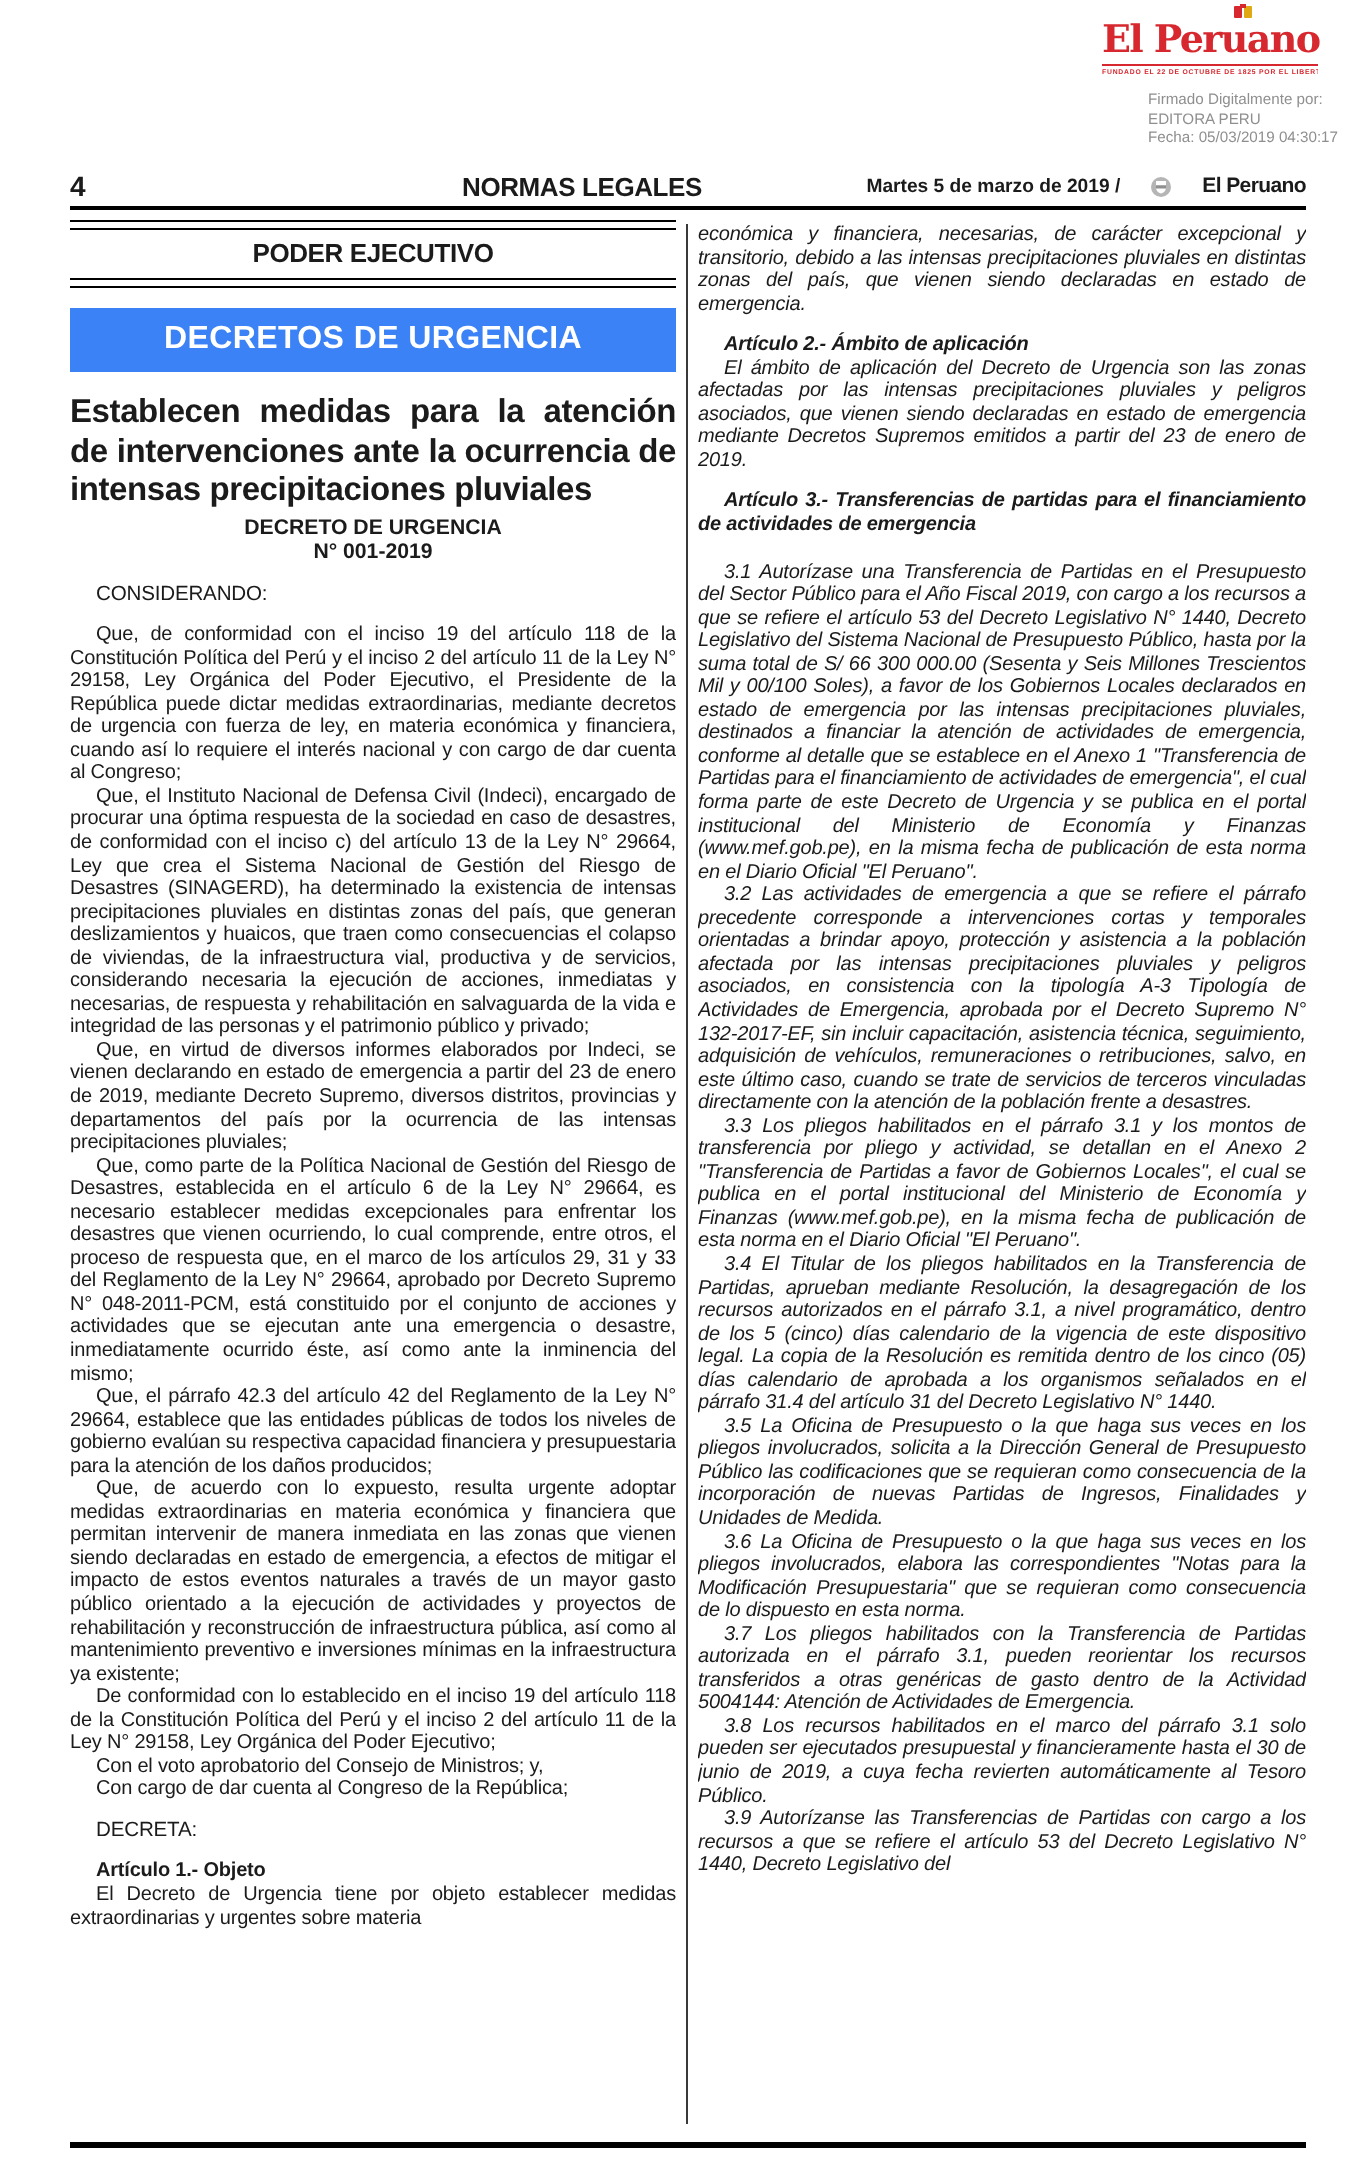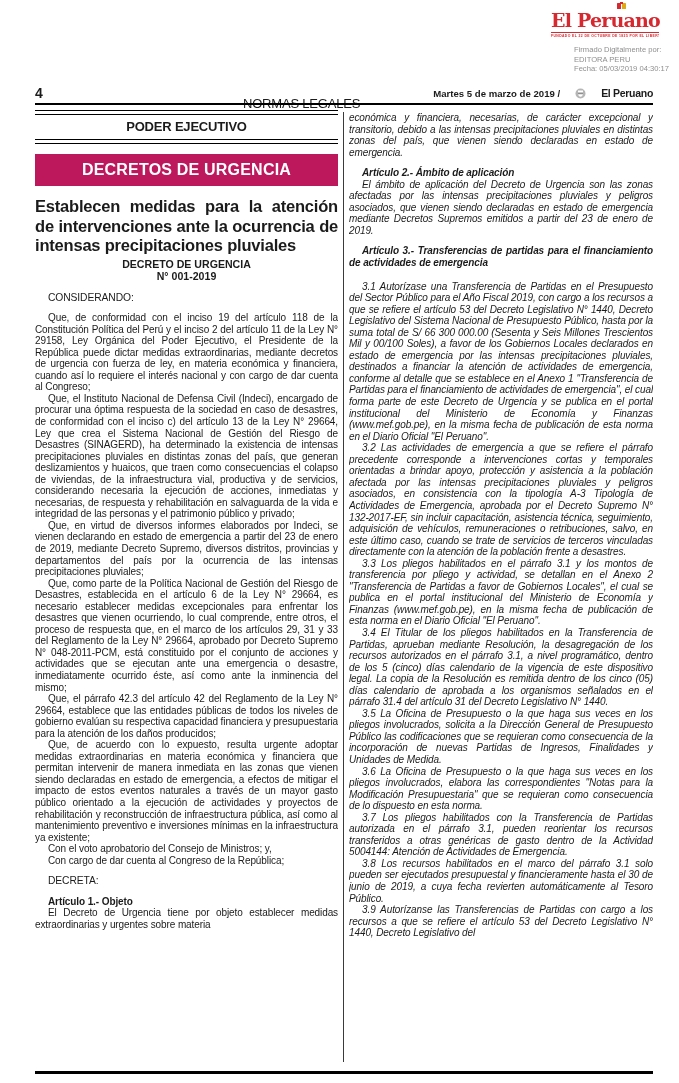--- a/index.html
+++ b/index.html
@@ -19,34 +19,34 @@
     color:#d7282f;font-size:3.4px;letter-spacing:0.4px;margin-top:1px;
     white-space:nowrap;overflow:hidden;font-weight:bold;border-top:0.5px solid #d7282f;padding-top:1px;
   }
   .signature{
     position:absolute;top:45px;left:574px;width:105px;
     font-size:7.6px;line-height:9.6px;color:#8f8f8f;text-align:left;
   }
   
   .pageheader{position:absolute;top:85px;left:35px;right:26px;height:17px;}
   .page-num{position:absolute;left:0;top:0;font-weight:bold;font-size:14px;}
-  .section-name{position:absolute;left:208px;top:1px;font-weight:normal;font-size:13px;letter-spacing:-0.2px;margin-top:10px;}
+  .section-name{position:absolute;left:196px;top:1px;font-weight:bold;font-size:13px;letter-spacing:-0.2px;}
   .header-right{position:absolute;right:0;top:2px;font-size:9.6px;font-weight:bold;display:flex;align-items:center;gap:15px;white-space:nowrap;}
   .header-brand{font-size:10.5px;font-weight:bold;letter-spacing:-0.3px;}
   .header-rule{position:absolute;top:103px;left:35px;right:26px;border-top:2.5px solid #000;}
   
   .columns{position:absolute;top:110px;left:35px;right:26px;height:958px;display:flex;overflow:hidden;}
   .col-left{width:303px;overflow:hidden;}
   .col-divider{width:1px;background:#3a3a3a;margin:2px 5px 6px 5px;}
   .col-right{flex:1;overflow:hidden;padding-top:2px;font-style:italic;}
   
   .drule{border-top:1.5px solid #000;border-bottom:1.5px solid #000;height:3px;}
   .section-box-title{font-weight:bold;font-size:13px;text-align:center;padding:4px 0 5px;letter-spacing:-0.2px;}
   .banner{
-    background:#be185d;color:#ffffff;font-weight:bold;font-size:16px;text-align:center;
+    background:#3b82f6;color:#ffffff;font-weight:bold;font-size:16px;text-align:center;
     height:32px;line-height:31px;letter-spacing:0.2px;margin-top:10px;
   }
   .decree-title{font-weight:bold;font-size:16.5px;line-height:19.5px;text-align:justify;margin-top:11px;letter-spacing:-0.2px;}
   .decree-head{text-align:center;font-weight:bold;font-size:10.6px;line-height:12.5px;margin-top:2px;}
   
   .para{font-size:10px;line-height:11.55px;letter-spacing:-0.1px;margin:0;}
   .para.body{text-align:justify;text-indent:13px;}
   .para.flush{text-align:justify;}
   .para.label{text-indent:13px;margin:9px 0;font-size:10.3px;}
   .para.article{font-weight:bold;text-indent:13px;text-align:justify;margin-top:9px;}
@@ -107,20 +107,21 @@
     </div>
 
     <div>
         <p class="para label">CONSIDERANDO:</p>
         <p class="para body">Que, de conformidad con el inciso 19 del artículo 118 de la Constitución Política del Perú y el inciso 2 del artículo 11 de la Ley N° 29158, Ley Orgánica del Poder Ejecutivo, el Presidente de la República puede dictar medidas extraordinarias, mediante decretos de urgencia con fuerza de ley, en materia económica y financiera, cuando así lo requiere el interés nacional y con cargo de dar cuenta al Congreso;</p>
         <p class="para body">Que, el Instituto Nacional de Defensa Civil (Indeci), encargado de procurar una óptima respuesta de la sociedad en caso de desastres, de conformidad con el inciso c) del artículo 13 de la Ley N° 29664, Ley que crea el Sistema Nacional de Gestión del Riesgo de Desastres (SINAGERD), ha determinado la existencia de intensas precipitaciones pluviales en distintas zonas del país, que generan deslizamientos y huaicos, que traen como consecuencias el colapso de viviendas, de la infraestructura vial, productiva y de servicios, considerando necesaria la ejecución de acciones, inmediatas y necesarias, de respuesta y rehabilitación en salvaguarda de la vida e integridad de las personas y el patrimonio público y privado;</p>
         <p class="para body">Que, en virtud de diversos informes elaborados por Indeci, se vienen declarando en estado de emergencia a partir del 23 de enero de 2019, mediante Decreto Supremo, diversos distritos, provincias y departamentos del país por la ocurrencia de las intensas precipitaciones pluviales;</p>
         <p class="para body">Que, como parte de la Política Nacional de Gestión del Riesgo de Desastres, establecida en el artículo 6 de la Ley N° 29664, es necesario establecer medidas excepcionales para enfrentar los desastres que vienen ocurriendo, lo cual comprende, entre otros, el proceso de respuesta que, en el marco de los artículos 29, 31 y 33 del Reglamento de la Ley N° 29664, aprobado por Decreto Supremo N° 048-2011-PCM, está constituido por el conjunto de acciones y actividades que se ejecutan ante una emergencia o desastre, inmediatamente ocurrido éste, así como ante la inminencia del mismo;</p>
         <p class="para body">Que, el párrafo 42.3 del artículo 42 del Reglamento de la Ley N° 29664, establece que las entidades públicas de todos los niveles de gobierno evalúan su respectiva capacidad financiera y presupuestaria para la atención de los daños producidos;</p>
         <p class="para body">Que, de acuerdo con lo expuesto, resulta urgente adoptar medidas extraordinarias en materia económica y financiera que permitan intervenir de manera inmediata en las zonas que vienen siendo declaradas en estado de emergencia, a efectos de mitigar el impacto de estos eventos naturales a través de un mayor gasto público orientado a la ejecución de actividades y proyectos de rehabilitación y reconstrucción de infraestructura pública, así como al mantenimiento preventivo e inversiones mínimas en la infraestructura ya existente;</p>
+        <p class="para body">De conformidad con lo establecido en el inciso 19 del artículo 118 de la Constitución Política del Perú y el inciso 2 del artículo 11 de la Ley N° 29158, Ley Orgánica del Poder Ejecutivo;</p>
         <p class="para body">Con el voto aprobatorio del Consejo de Ministros; y,</p>
         <p class="para body">Con cargo de dar cuenta al Congreso de la República;</p>
         <p class="para label">DECRETA:</p>
         <p class="para article">Artículo 1.- Objeto</p>
         <p class="para body">El Decreto de Urgencia tiene por objeto establecer medidas extraordinarias y urgentes sobre materia</p>
       </div>
   </div>
 
   <div class="col-divider"></div>
 

